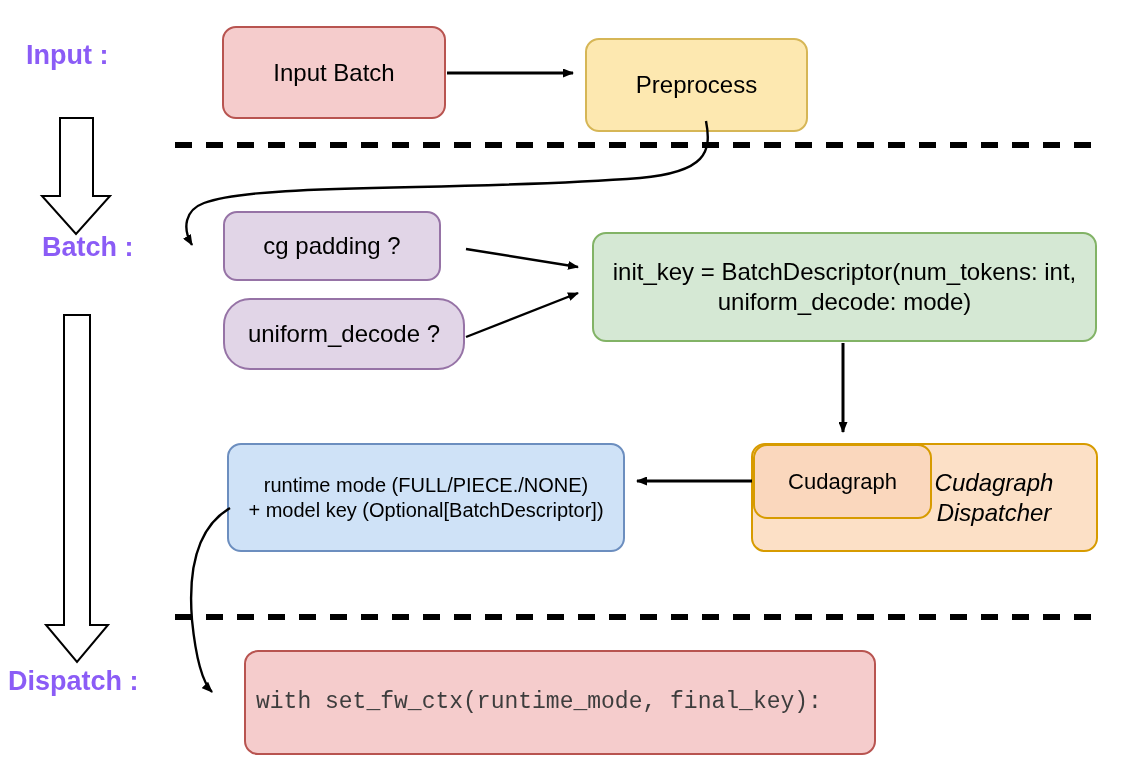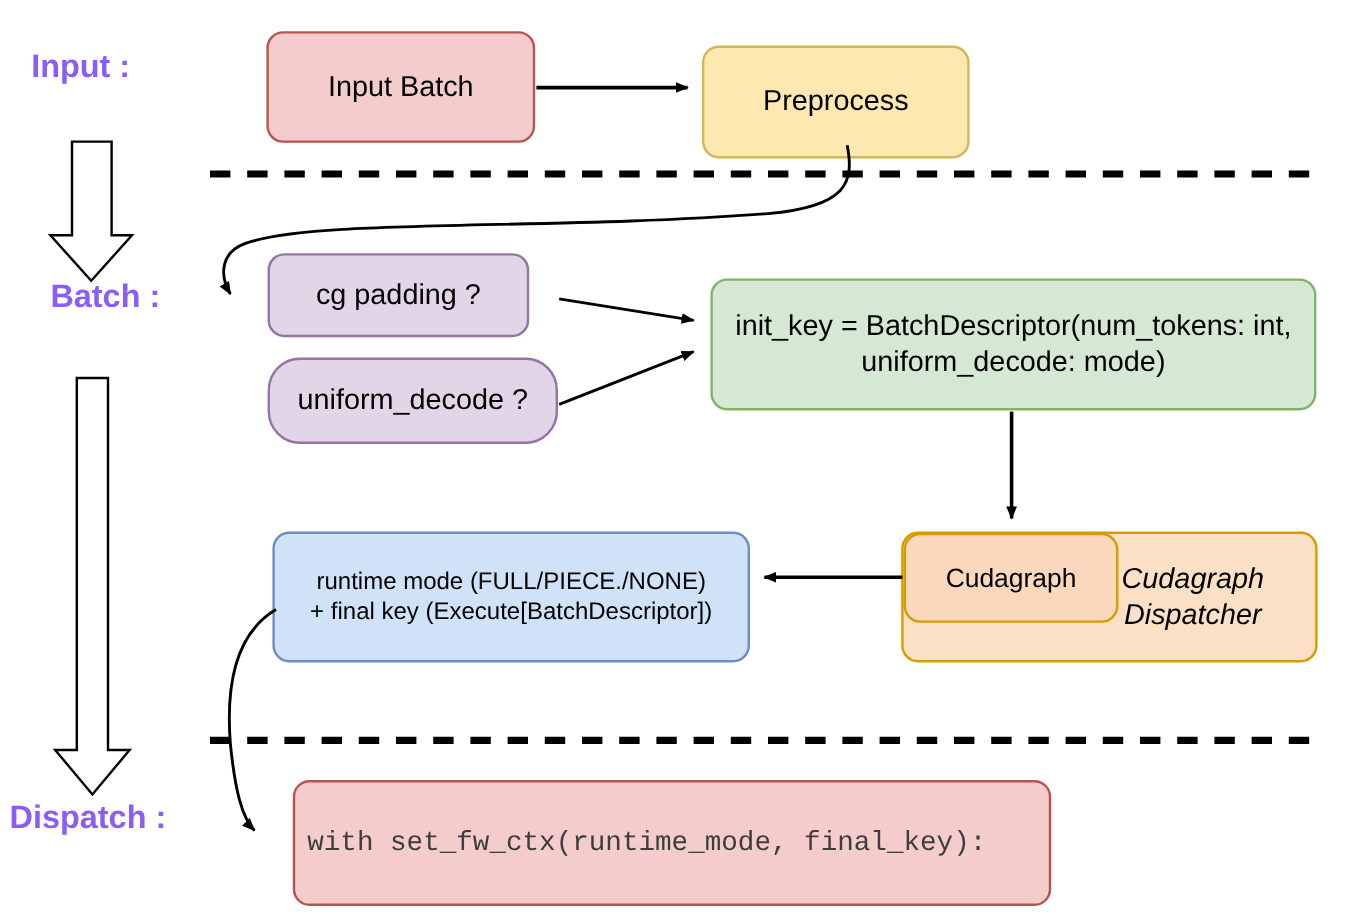--- a/index.html
+++ b/index.html
@@ -156,21 +156,21 @@
     <span style="white-space:pre-line; text-align:center; width:172px;">Cudagraph
 Dispatcher</span>
   </div>
 
   <div class="node node-orange-inner" style="left:753px; top:444px; width:179px; height:75px; font-size:22px;">
     <span>Cudagraph</span>
   </div>
 
   <div class="node node-blue" style="left:227px; top:443px; width:398px; height:109px; flex-direction:column; font-size:20px;">
     <span>runtime mode (FULL/PIECE./NONE)</span>
-    <span>+ final key (Execute[BatchDescriptor])</span>
+    <span>+ model key (Optional[BatchDescriptor])</span>
   </div>
 
   <div class="code-node" style="left:225px; top:650px; width:632px; height:105px;">
     <span>with set_fw_ctx(runtime_mode, final_key):</span>
   </div>
 
   <svg class="overlay" viewBox="0 0 1142 770">
     <defs>
       <marker id="ah" markerWidth="11" markerHeight="9" refX="10" refY="4.5" orient="auto" markerUnits="userSpaceOnUse">
         <path d="M0,0 L11,4.5 L0,9 z" fill="#000000"></path>

